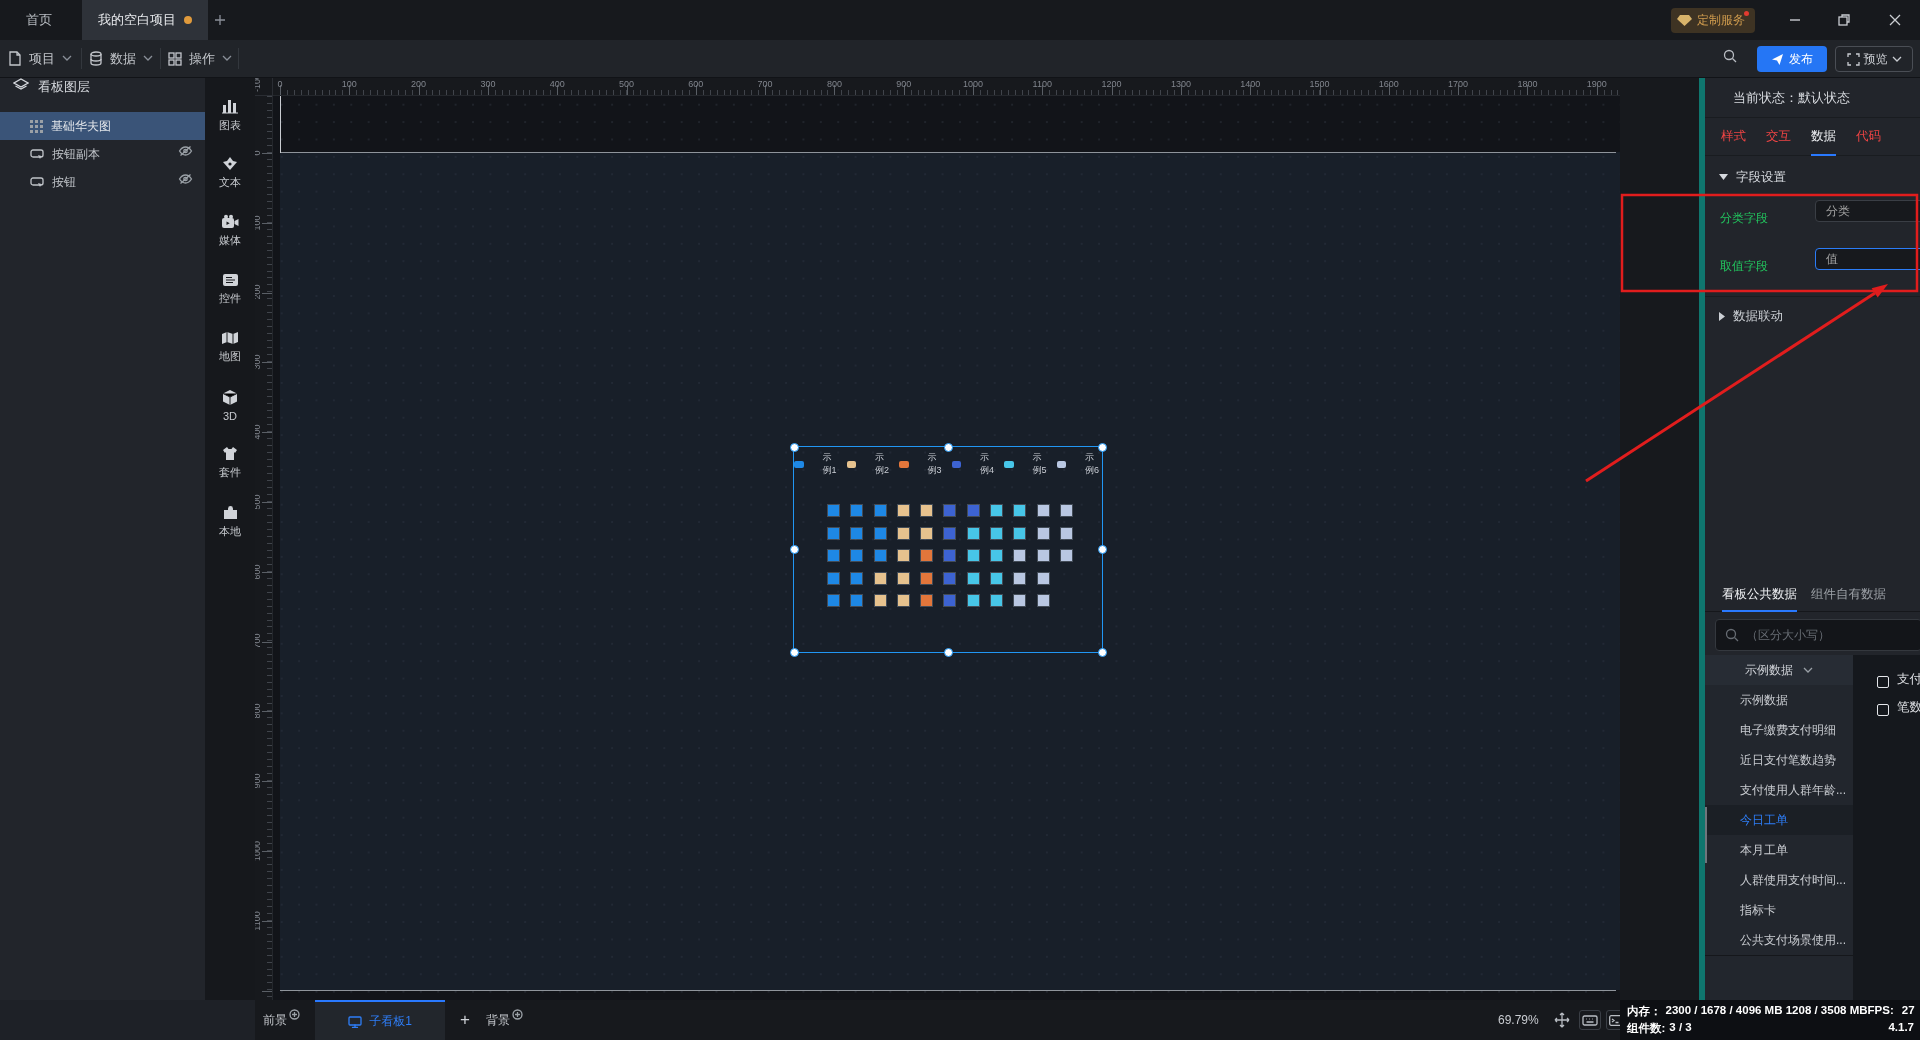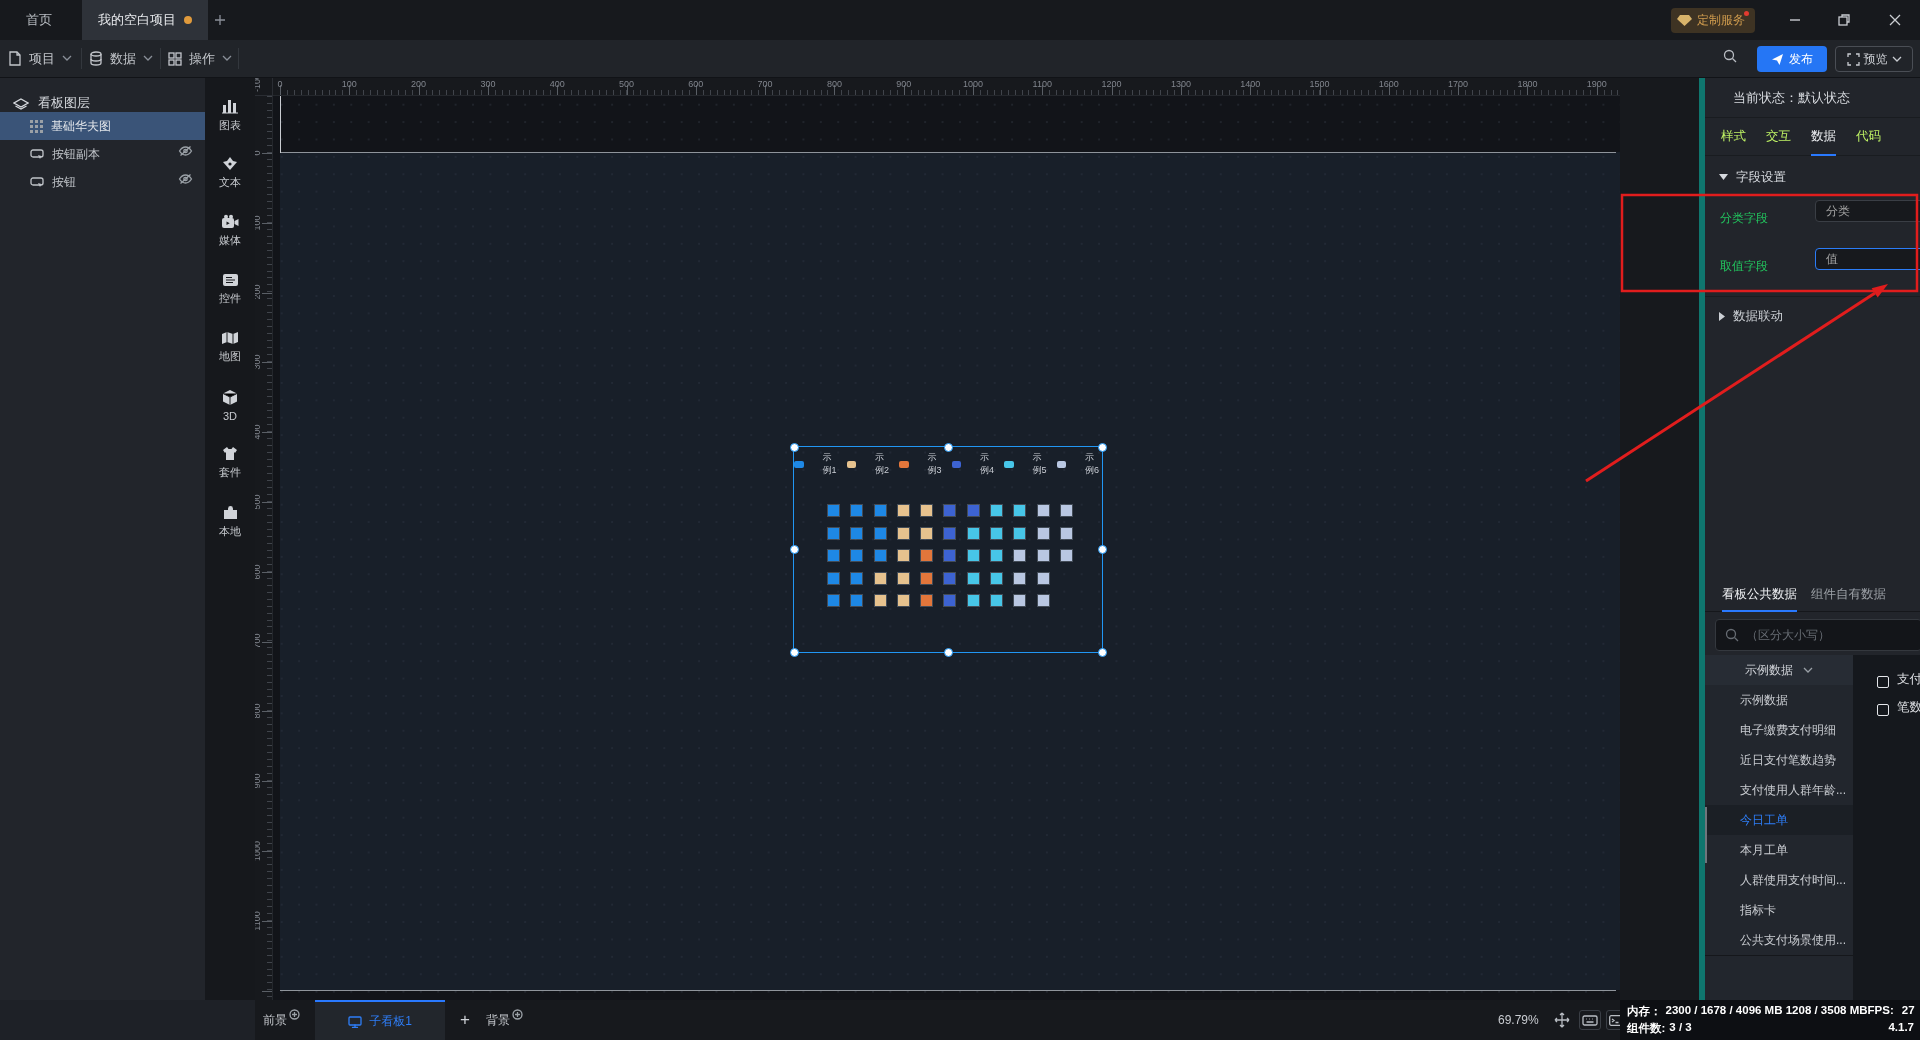--- a/index.html
+++ b/index.html
@@ -25,21 +25,21 @@
   .mb-item { position:absolute; top:0; height:37px; display:flex; align-items:center; gap:7px; font-size:13px; color:#c4c7cc; justify-content:center; }
   .mb-sep { position:absolute; top:8px; width:1px; height:21px; background:#33373d; }
   .mb-search { position:absolute; left:1722px; top:8px; width:22px; height:22px; color:#b9bdc3; }
   .btn-publish { position:absolute; left:1757px; top:6px; width:70px; height:26px; background:#2576f5; border-radius:4px;
     color:#fff; font-size:12px; display:flex; align-items:center; justify-content:center; gap:5px; }
   .btn-preview { position:absolute; left:1835px; top:6px; width:78px; height:26px; border:1px solid #4a4e55; border-radius:4px;
     color:#c9ccd1; font-size:12px; display:flex; align-items:center; justify-content:center; gap:4px; }
 
   
   #sidebar { position:absolute; left:0; top:78px; width:205px; height:922px; background:#22252b; }
-  .sb-header { height:34px; display:flex; align-items:flex-end; gap:9px; padding-left:13px; font-size:13px; color:#d6d9de; }
+  .sb-header { height:34px; display:flex; align-items:flex-start; gap:9px; padding-left:13px; font-size:13px; color:#d6d9de; }
   .sb-item { height:28px; display:flex; align-items:center; gap:8px; padding-left:30px; font-size:12px; color:#c0c4c9; position:relative; }
   .sb-item.selected { background:#3a5478; color:#e4e7eb; }
   .sb-eye { position:absolute; right:12px; top:5px; color:#9aa0a6; }
 
   
   #toolcol { position:absolute; left:205px; top:78px; width:50px; height:922px; background:#16181c; padding-top:8px; }
   .tool-item { height:58px; display:flex; flex-direction:column; align-items:center; justify-content:center; gap:4px;
     color:#c6c9ce; font-size:11px; }
   .tool-item .icon { color:#d0d3d8; }
 
@@ -73,21 +73,21 @@
   #waffle { position:absolute; left:34px; top:58px; display:flex; flex-direction:column; gap:11.5px; }
   .wf-row { display:flex; gap:12.3px; }
   .wf-cell { width:11px; height:11px; box-shadow:0 0 0 1px rgba(150,160,175,0.35); }
 
   
   #rightpanel { position:absolute; left:1699px; top:78px; width:300px; height:922px; background:#22252b; border-left:6px solid #0f766e; }
   .rp-staterow { position:absolute; left:0; top:0; width:100%; height:40px; border-bottom:1px solid #191c20; display:flex; align-items:center; font-size:13px; color:#d6d9de; padding-left:28px; }
   .rp-state-plus { position:absolute; right:36px; top:10px; color:#c9ccd1; }
   .rp-state-chev { position:absolute; right:12px; top:13px; color:#8a8f98; }
   .rp-tabs { position:absolute; left:0; top:40px; width:100%; height:38px; border-bottom:1px solid #191c20; display:flex; gap:20px; padding-left:16px; align-items:stretch; }
-  .rp-tab { font-size:12.5px; color:#bef264; display:flex; align-items:center; border-bottom:2px solid transparent; margin-bottom:-1px; }
+  .rp-tab { font-size:12.5px; color:#ef4444; display:flex; align-items:center; border-bottom:2px solid transparent; margin-bottom:-1px; }
   .rp-tab.active { color:#f0f2f5; border-bottom-color:#2979ff; }
   .rp-section { position:absolute; left:0; top:78px; width:100%; height:42px; display:flex; align-items:center; gap:8px; padding-left:14px; font-size:12.5px; color:#d6d9de; }
   .kebab { position:absolute; right:10px; color:#b9bdc3; }
   .fld-label { position:absolute; left:15px; font-size:12px; color:#22c55e; }
   .fld-input { position:absolute; left:110px; width:180px; height:22px; background:#17191d; border:1px solid #3a3e45; border-radius:4px;
     font-size:12px; color:#a3a3a3; display:flex; align-items:center; padding:0 26px 0 10px; }
   .fld-input.focused { border-color:#2b7cf7; }
   .fld-x { position:absolute; right:8px; top:10px; color:#c0c3c8; }
   .rp-row { position:absolute; left:0; width:100%; height:40px; border-top:1px solid #191c20; display:flex; align-items:center; gap:8px; padding-left:14px; font-size:12.5px; color:#ccd0d5; }
   .rp-row.disabled { color:#5a5e66; }

